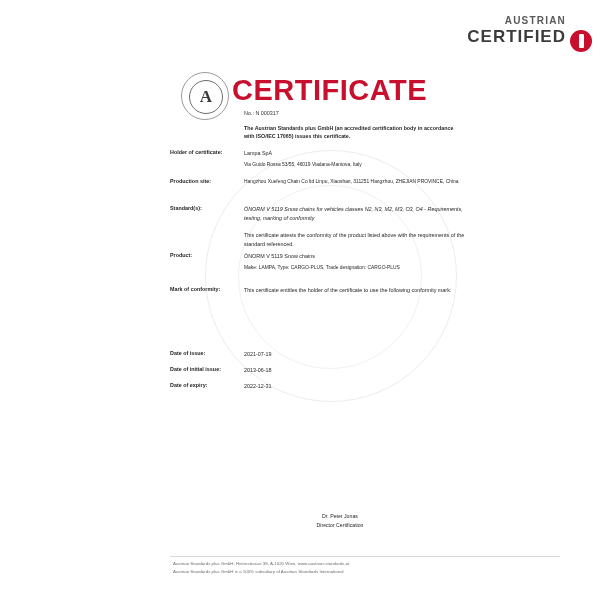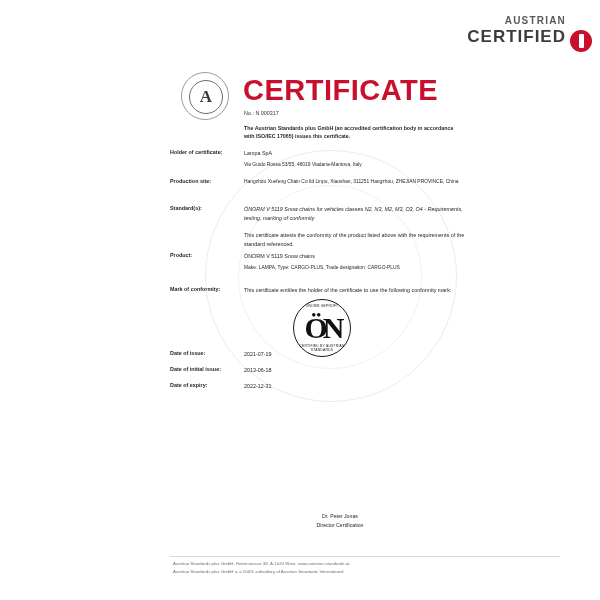--- a/index.html
+++ b/index.html
@@ -112,21 +112,21 @@
     align-items: center;
     justify-content: center;
     font-size: 17px;
     font-weight: bold;
     color: #3b3b3b;
     font-family: "Liberation Serif", serif;
   }
 
   .cert-title {
     position: absolute;
-    left: 243px;
+    left: 232px;
     top: 74px;
     font-family: "Liberation Sans", sans-serif;
     font-size: 29px;
     font-weight: bold;
     letter-spacing: 0.5px;
     color: #c8102e;
   }
   .cert-no {
     position: absolute;
     left: 244px;
@@ -304,26 +304,20 @@
       <span>ÖNORM V 5119 Snow chains</span>
       <span class="sub">Make: LAMPA, Type: CARGO-PLUS, Trade designation: CARGO-PLUS</span>
     </div>
   </div>
 
   <div class="field" style="top:286px;">
     <div class="label">Mark of conformity:</div>
     <div class="value">This certificate entitles the holder of the certificate to use the following conformity mark:</div>
   </div>
 
-  <div class="mark">
-    <div class="circ"></div>
-    <div class="top-text">ÖNORM GEPRÜFT</div>
-    <div class="glyph">ÖN</div>
-    <div class="bot-text">CERTIFIED BY AUSTRIAN STANDARDS</div>
-  </div>
 
   <div class="field" style="top:350px;">
     <div class="label">Date of issue:</div>
     <div class="value">2021-07-19</div>
   </div>
   <div class="field" style="top:366px;">
     <div class="label">Date of initial issue:</div>
     <div class="value">2013-06-18</div>
   </div>
   <div class="field" style="top:382px;">

